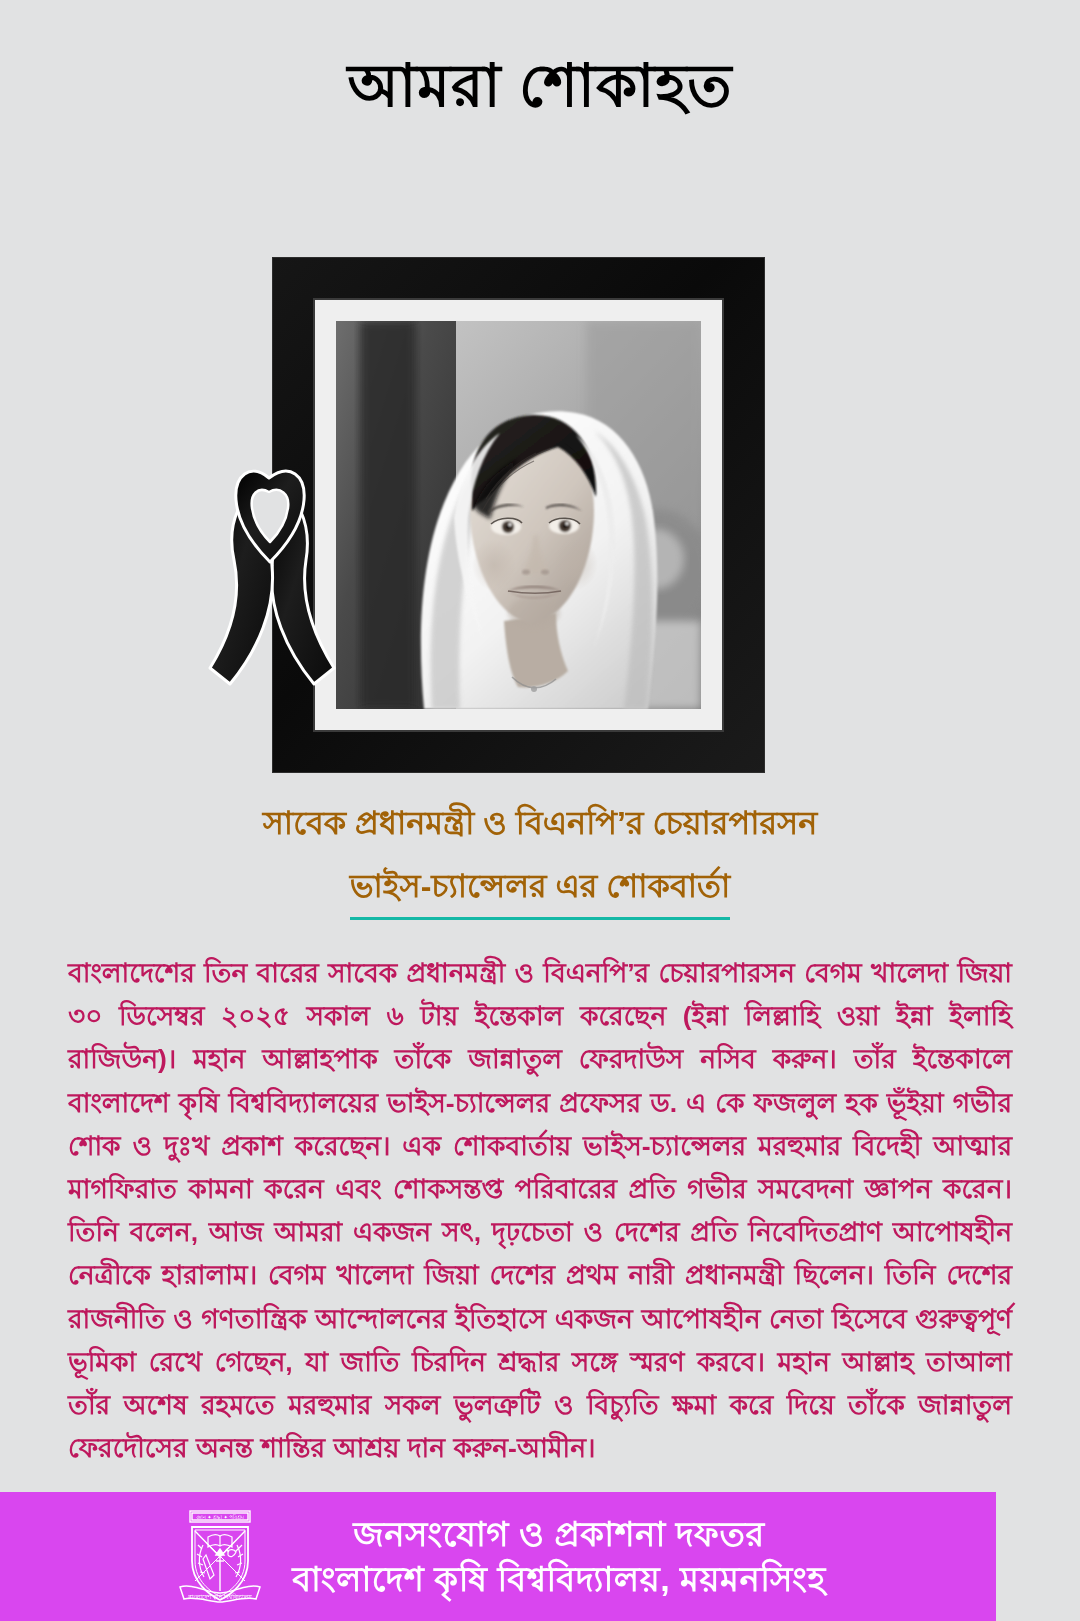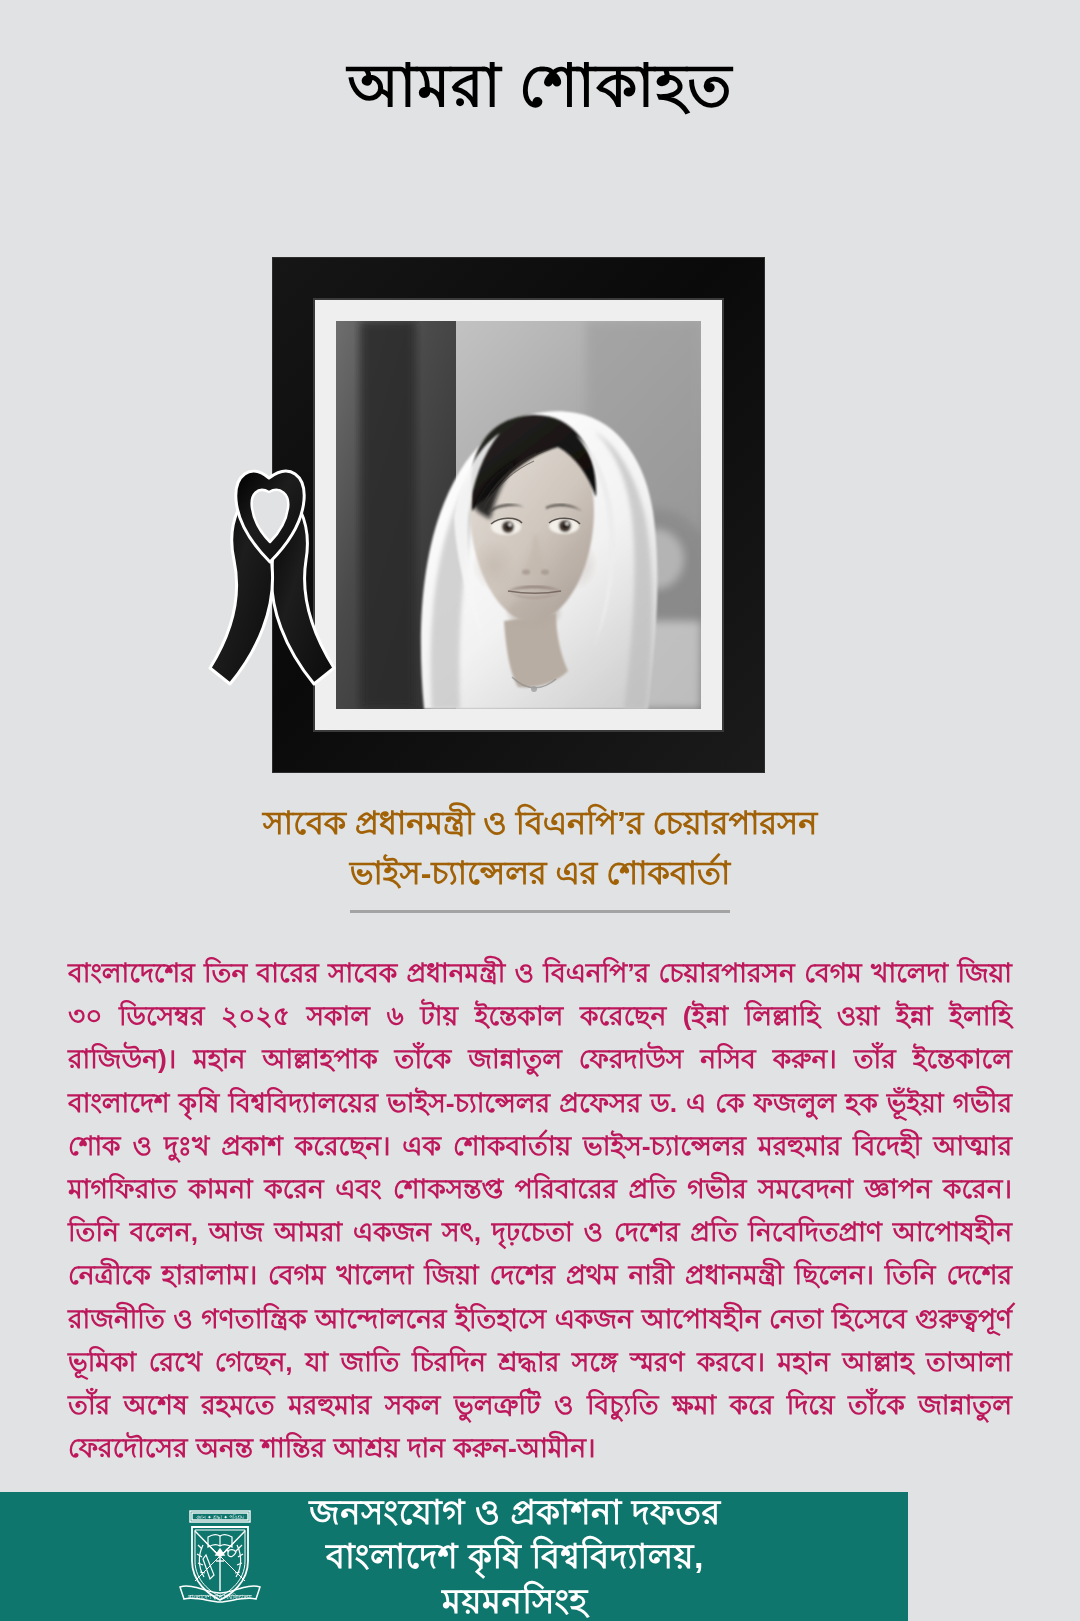--- a/index.html
+++ b/index.html
@@ -93,23 +93,23 @@
     text-align: center;
   }
   .sub-line {
     font-size: 32px;
     font-weight: 700;
     line-height: 1.44;
     color: #a16207;
   }
   .sub-line.underlined {
     display: inline-block;
-    border-bottom: 3px solid #a3a3a3;
-    padding-bottom: 14px;
-    margin-top: 4px;
+    border-bottom: 3px solid #14b8a6;
+    padding-bottom: 8px;
+    margin-top: 17px;
   }
 
   
   .body-text {
     position: absolute;
     top: 952px;
     left: 68px;
     width: 944px;
     font-size: 26.5px;
     line-height: 1.63;
@@ -118,23 +118,23 @@
     font-weight: 600;
     color: #be185d;
     word-spacing: 1px;
   }
 
   
   .footer {
     position: absolute;
     left: 0;
     bottom: 0;
-    width: 908px;
+    width: 996px;
     height: 129px;
-    background: #0f766e;
+    background: #d946ef;
     display: flex;
     align-items: center;
   }
   .footer-logo {
     margin-left: 168px;
     width: 104px;
     height: 104px;
     flex: 0 0 auto;
   }
   .footer-logo svg { display: block; width: 100%; height: 100%; }

